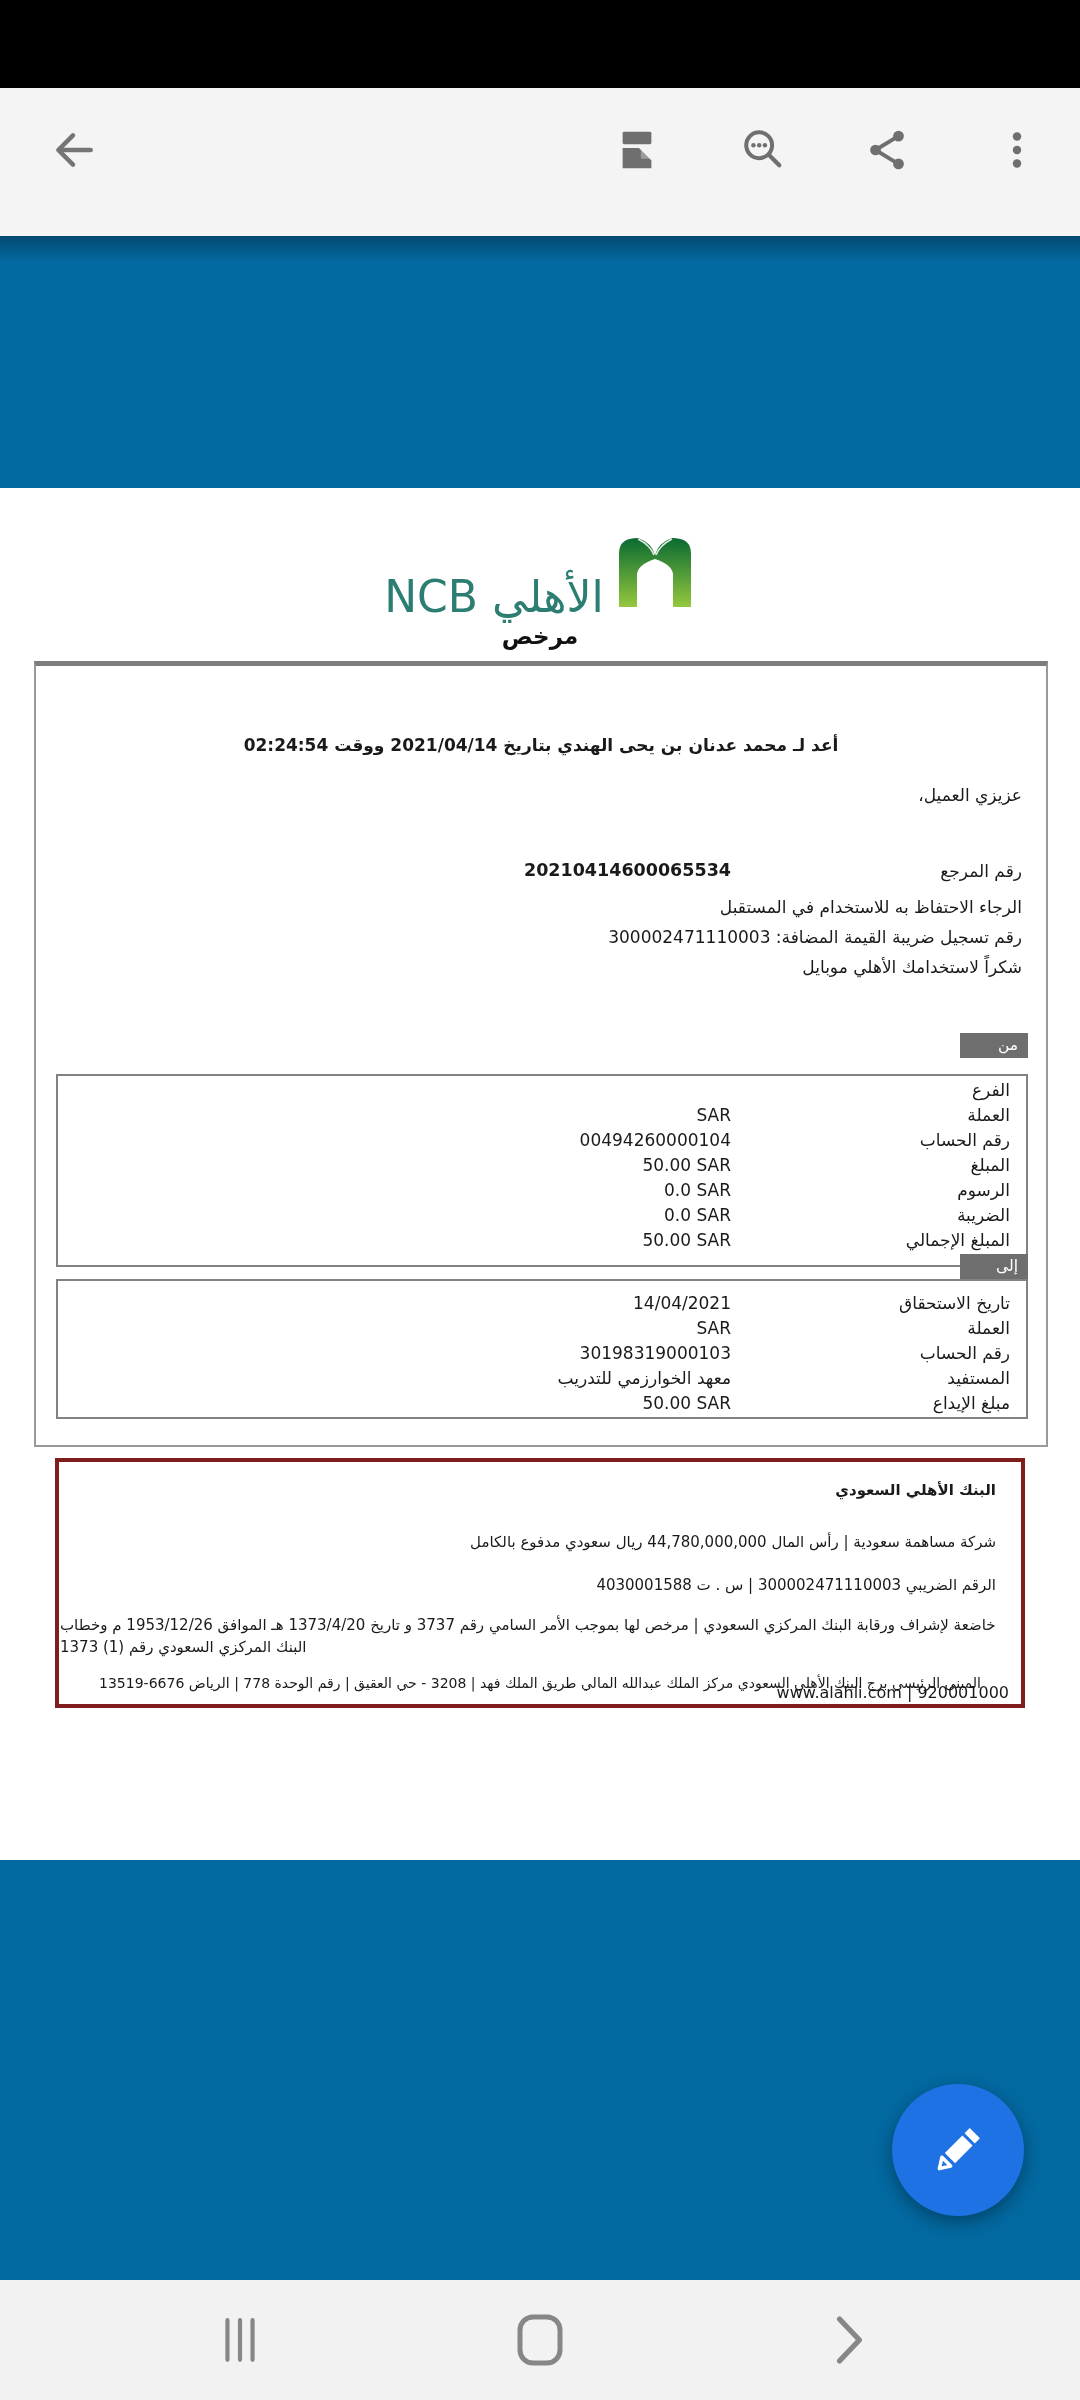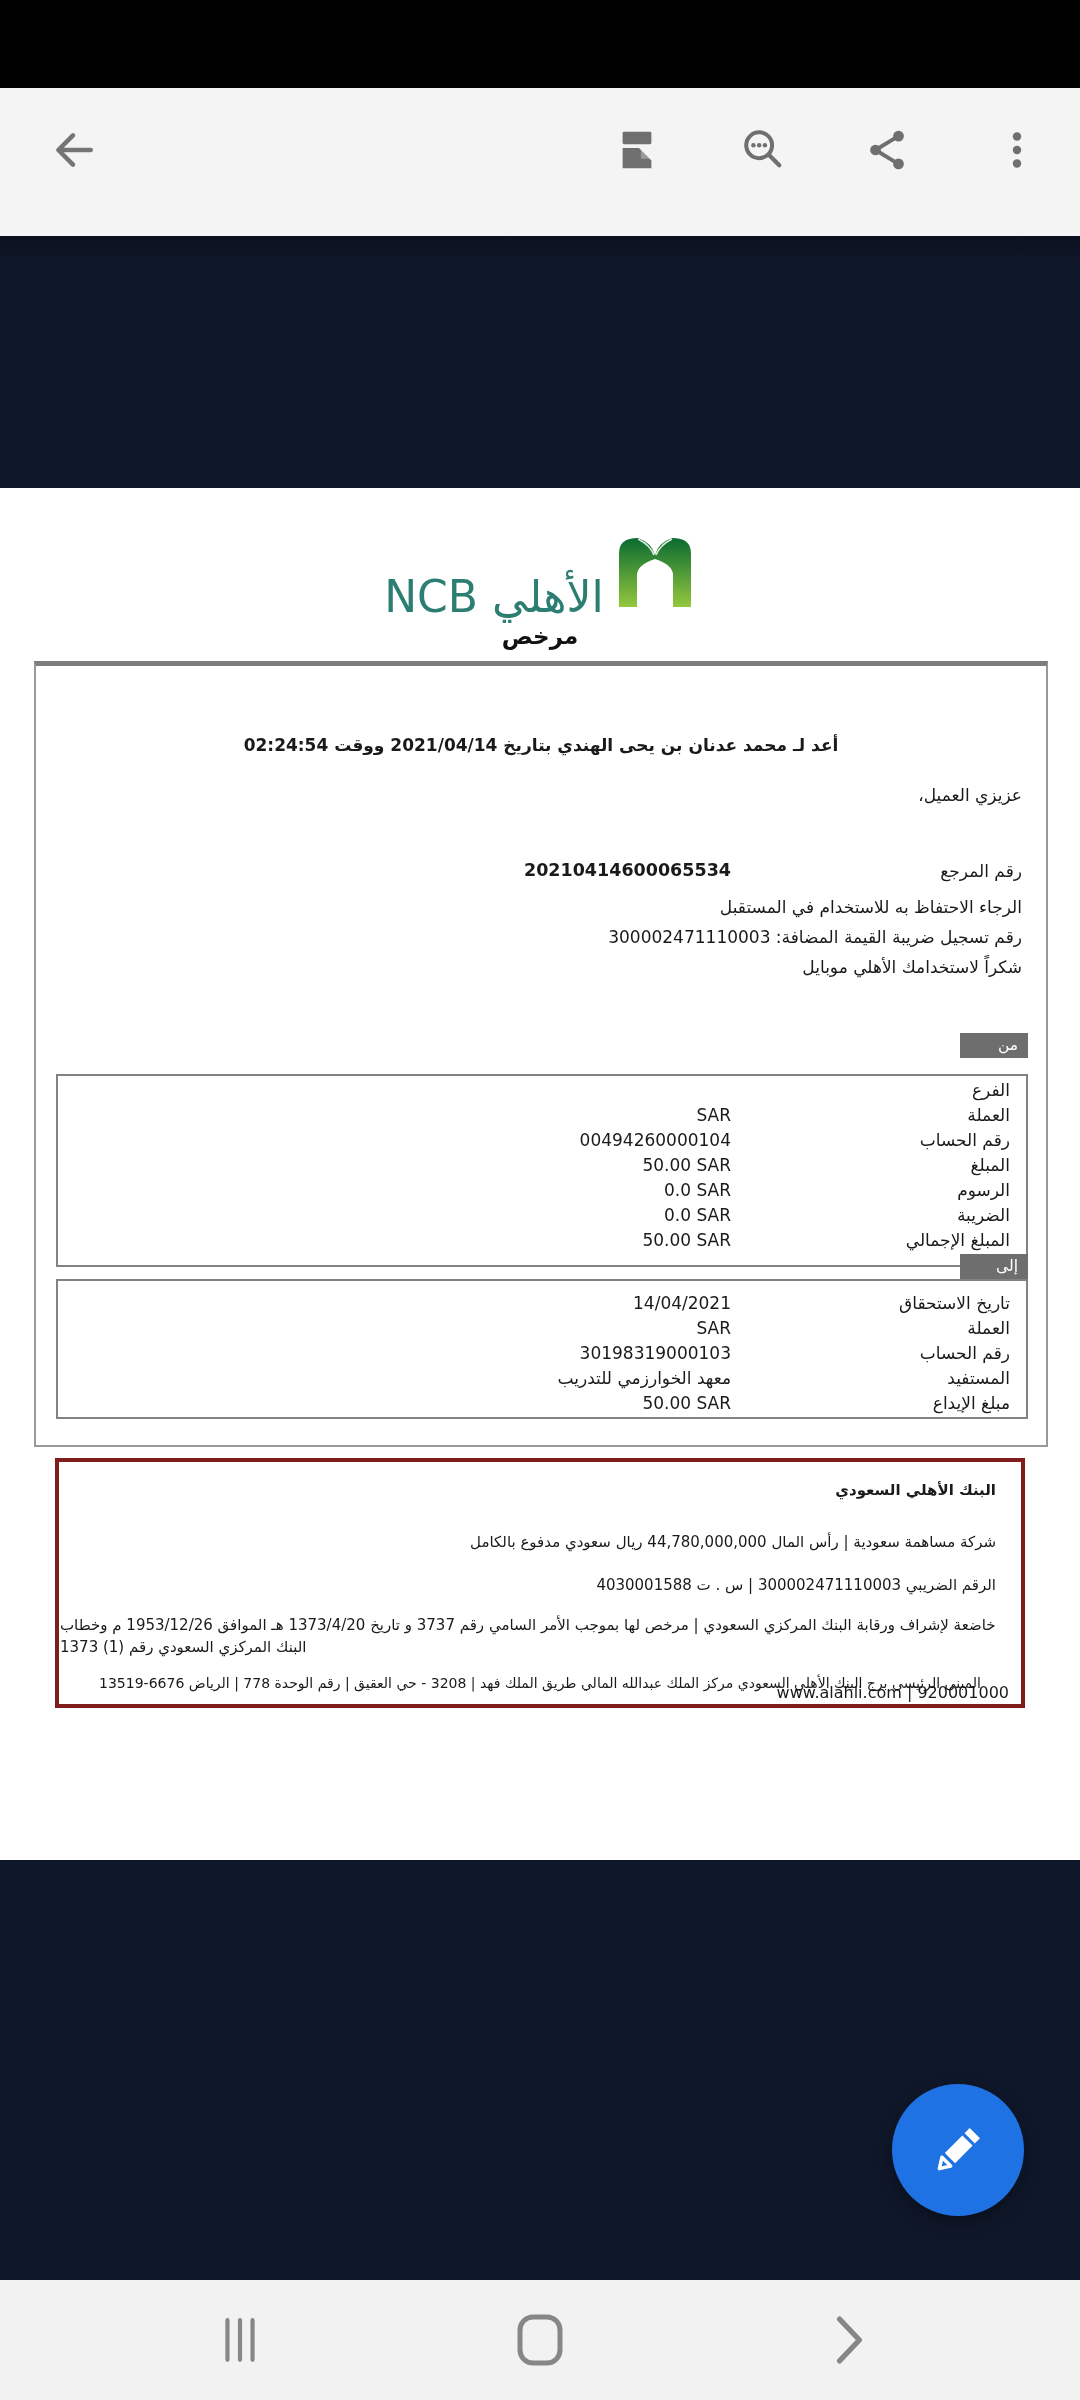--- a/index.html
+++ b/index.html
@@ -14,21 +14,21 @@
   .tb-btn{position:absolute;top:34px;width:56px;height:56px;border:none;background:transparent;
           padding:0;display:flex;align-items:center;justify-content:center;cursor:pointer;}
   .tb-btn svg{display:block;}
   .tb-back{left:46px;}
   .tb-pageview{left:609px;}
   .tb-search{left:735px;}
   .tb-share{left:859px;}
   .tb-menu{left:989px;}
 
   
-  .viewer{position:absolute;top:236px;left:0;width:1080px;height:2144px;background:#0f172a;}
+  .viewer{position:absolute;top:236px;left:0;width:1080px;height:2144px;background:#0369a1;}
   .viewer-shadow{position:absolute;top:0;left:0;width:1080px;height:26px;
     background:linear-gradient(to bottom,rgba(0,0,0,.30),rgba(0,0,0,0));pointer-events:none;}
 
   
   .page{position:absolute;top:252px;left:0;width:1080px;height:1372px;background:#fff;color:#1a1a1a;}
 
   .logo-row{position:absolute;top:45px;left:0;width:1080px;display:flex;
             justify-content:center;align-items:flex-end;gap:10px;direction:ltr;}
   .brand-text{direction:rtl;font-size:44px;line-height:1;color:#2b7e71;margin-bottom:-12px;}
   .doc-type{position:absolute;top:135px;left:0;width:1080px;text-align:center;

